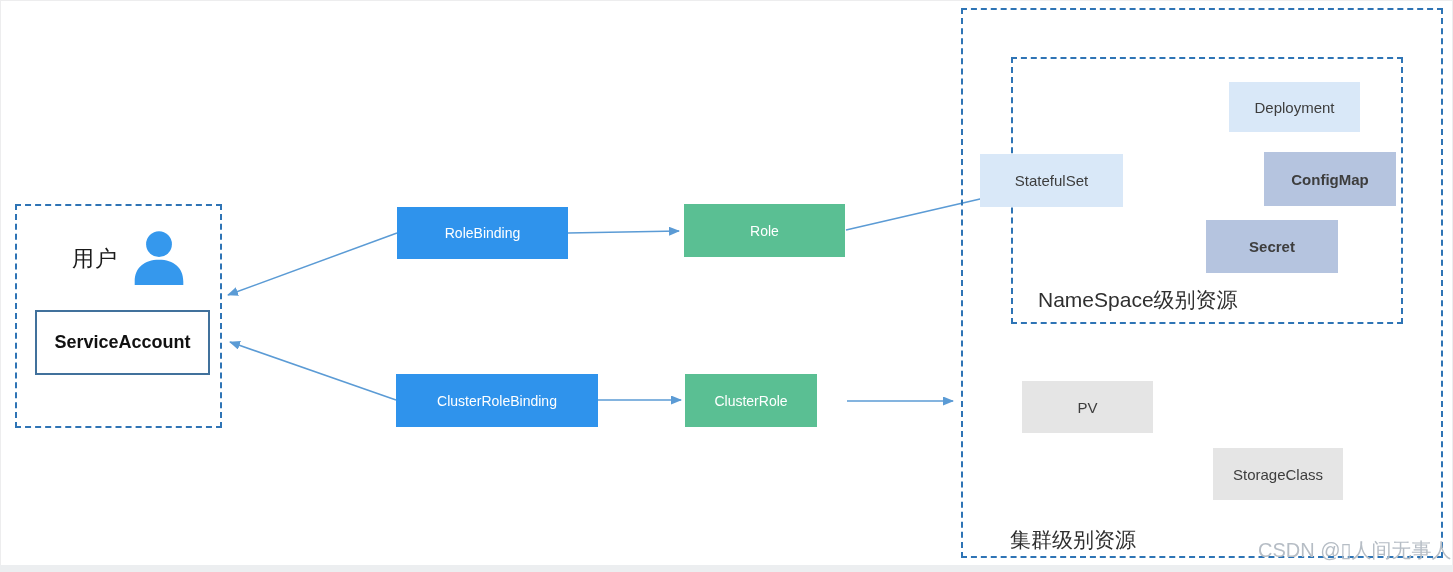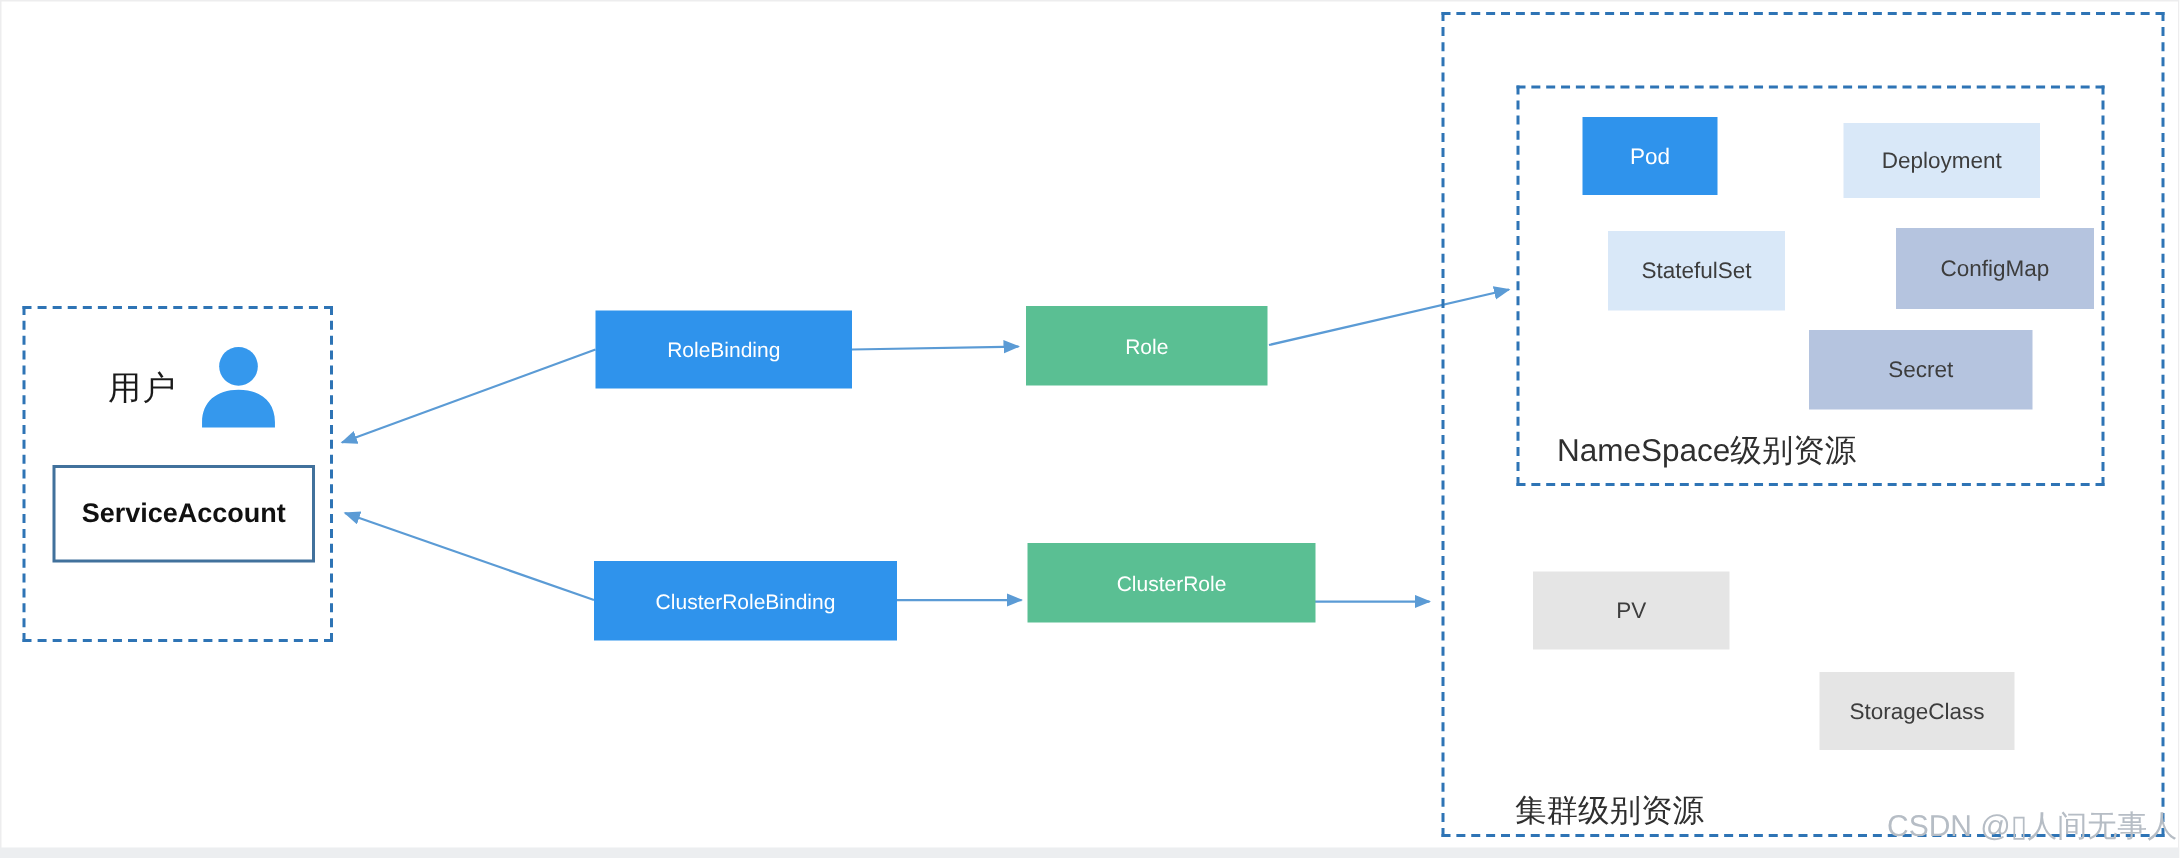--- a/index.html
+++ b/index.html
@@ -46,38 +46,38 @@
   .flow-box {
     position: absolute; box-sizing: border-box;
     display: flex; align-items: center; justify-content: center;
     color: #ffffff; font-size: 14px;
   }
   .blue-box  { background: #2f93ec; }
   .green-box { background: #5abf93; }
   .rolebinding        { left: 397px; top: 207px; width: 171px; height: 52px; }
   .role               { left: 684px; top: 204px; width: 161px; height: 53px; }
   .clusterrolebinding { left: 396px; top: 374px; width: 202px; height: 53px; }
-  .clusterrole        { left: 685px; top: 362px; width: 192px; height: 53px; text-align: right; }
+  .clusterrole        { left: 685px; top: 374px; width: 132px; height: 53px; text-align: right; }
 
   
   .res-box {
     position: absolute; box-sizing: border-box;
     display: flex; align-items: center; justify-content: center;
     font-size: 15px; color: #3d3d3d;
   }
   .res-blue      { background: #2f93ec; color: #ffffff; }
   .res-lightblue { background: #d9e8f8; }
-  .res-grayblue  { background: #b5c4df; }
+  .res-grayblue  { background: #b5c4df; font-weight: bold; }
   .res-gray      { background: #e5e5e5; }
 
   .pod          { left: 1055px; top: 78px;  width: 90px;  height: 52px; }
   .deployment   { left: 1209px; top: 82px;  width: 131px; height: 50px; margin-left: 20px; }
-  .statefulset  { left: 1072px; top: 154px; width: 118px; height: 53px; }
+  .statefulset  { left: 980px; top: 154px; width: 143px; height: 53px; }
   .configmap    { left: 1264px; top: 152px; width: 132px; height: 54px; }
-  .secret       { left: 1206px; top: 220px; width: 149px; height: 53px; }
+  .secret       { left: 1206px; top: 220px; width: 132px; height: 53px; }
   .pv           { left: 1022px; top: 381px; width: 131px; height: 52px; }
   .storageclass { left: 1213px; top: 448px; width: 130px; height: 52px; }
 
   .section-title {
     position: absolute; color: #2f2f2f; font-size: 21px; white-space: nowrap;
   }
   .ns-title      { left: 1038px; top: 286px; }
   .cluster-title { left: 1010px; top: 526px; }
 
   .watermark {
@@ -121,21 +121,20 @@
 
   <div class="flow-box blue-box rolebinding">RoleBinding</div>
   <div class="flow-box green-box role">Role</div>
   <div class="flow-box blue-box clusterrolebinding">ClusterRoleBinding</div>
   <div class="flow-box green-box clusterrole">ClusterRole</div>
 
   <div class="group-box cluster-outer"></div>
 
   <div class="group-box ns-inner"></div>
 
-  <div class="res-box res-blue pod">Pod</div>
   <div class="res-box res-lightblue deployment">Deployment</div>
   <div class="res-box res-lightblue statefulset">StatefulSet</div>
   <div class="res-box res-grayblue configmap">ConfigMap</div>
   <div class="res-box res-grayblue secret">Secret</div>
 
   <span class="section-title ns-title">NameSpace级别资源</span>
 
   <div class="res-box res-gray pv">PV</div>
   <div class="res-box res-gray storageclass">StorageClass</div>
 

